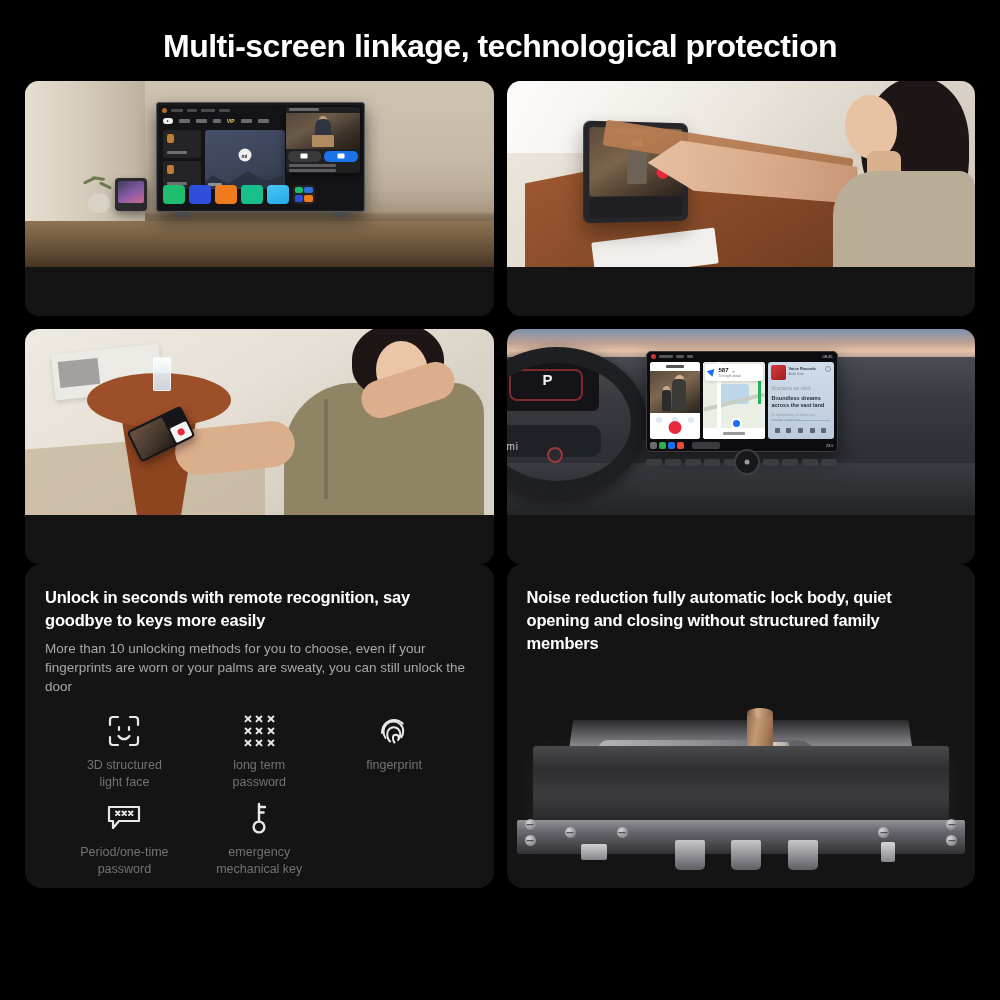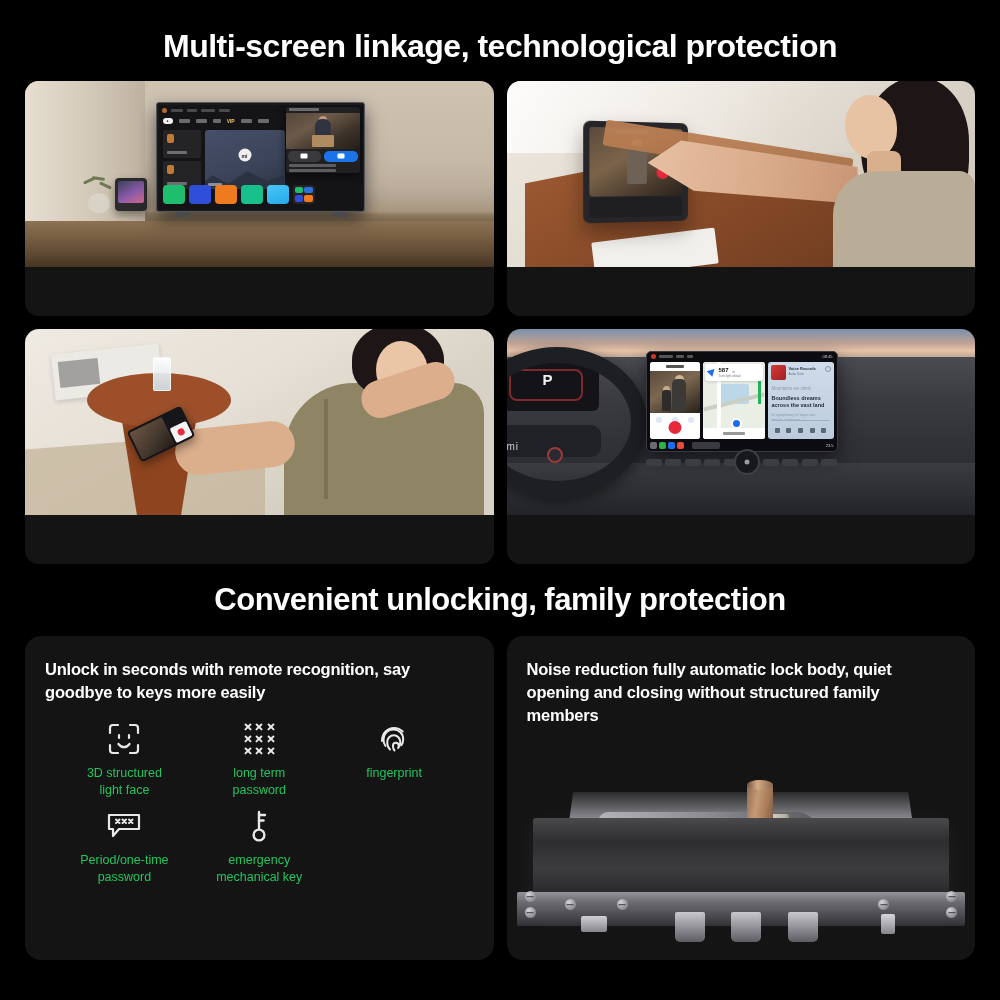--- a/index.html
+++ b/index.html
@@ -303,21 +303,21 @@
   .unlock-grid {
     margin-top: 14px;
     display: grid;
     grid-template-columns: repeat(3, 1fr);
     gap: 6px 4px;
     padding: 0 14px;
   }
   .unlock-item { display:flex; flex-direction:column; align-items:center; }
   .unlock-icon { width: 42px; height: 42px; display:flex; align-items:center; justify-content:center; }
   .unlock-label {
-    color:#22c55e; font-size:12.5px; line-height:17px; text-align:center; margin-top:5px; max-width:100px;
+    color:#737373; font-size:12.5px; line-height:17px; text-align:center; margin-top:5px; max-width:100px;
   }
 
   
   .xgrid { display:grid; grid-template-columns:repeat(3,1fr); gap:3px; width:32px; height:32px; }
   .xgrid span { position:relative; }
   .xgrid span:before, .xgrid span:after {
     content:""; position:absolute; left:50%; top:50%; width:9px; height:2.2px; background:#e8e8e8; border-radius:1px;
   }
   .xgrid span:before { transform: translate(-50%,-50%) rotate(45deg); }
   .xgrid span:after  { transform: translate(-50%,-50%) rotate(-45deg); }
@@ -638,26 +638,26 @@
           <span class="sc4-vent"></span>
           <span class="sc4-vent"></span>
           <span class="sc4-vent"></span>
         </div>
         <div class="sc4-knob"></div>
       </div>
       <div class="photo-pad"></div>
     </div>
   </div>
 
-  <h2 class="section-title title-mid">Convenient unlocking, family protection</h2>
 
   <div class="feature-grid">
 
     <div class="feature-card">
       <div class="feature-title">Unlock in seconds with remote recognition, say goodbye to keys more easily</div>
+      <div class="feature-desc">More than 10 unlocking methods for you to choose, even if your fingerprints are worn or your palms are sweaty, you can still unlock the door</div>
 
       <div class="unlock-grid">
 
         <div class="unlock-item">
           <div class="unlock-icon">
             <svg width="34" height="34" viewBox="0 0 34 34" fill="none" stroke="#e8e8e8" stroke-width="2.2" stroke-linecap="round" stroke-linejoin="round">
               <path d="M3 11V6a3 3 0 0 1 3-3h5"></path>
               <path d="M23 3h5a3 3 0 0 1 3 3v5"></path>
               <path d="M31 23v5a3 3 0 0 1-3 3h-5"></path>
               <path d="M11 31H6a3 3 0 0 1-3-3v-5"></path>

